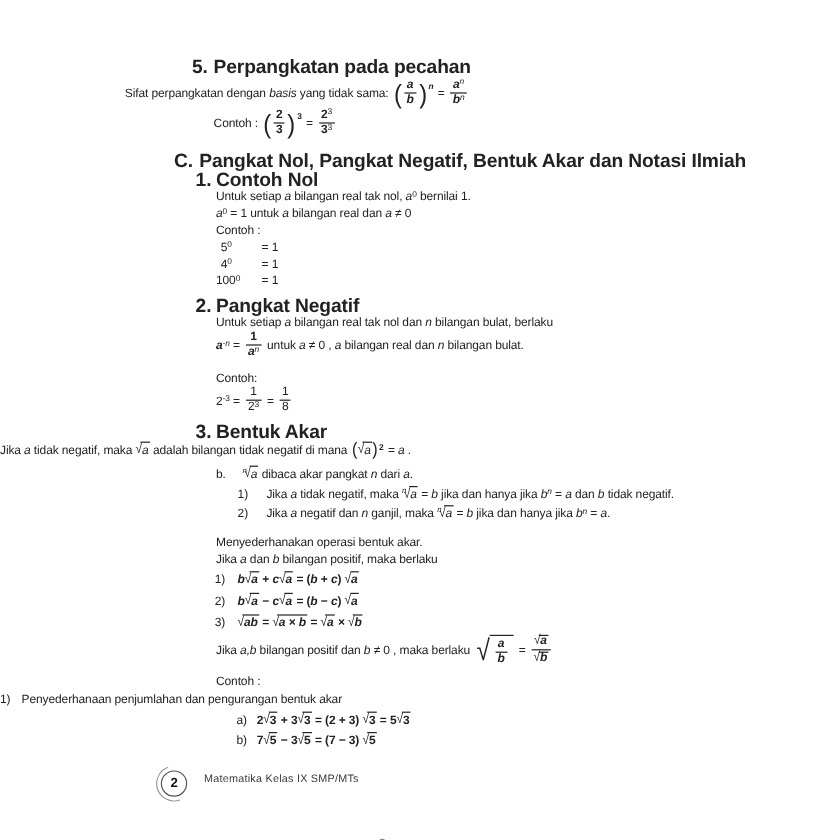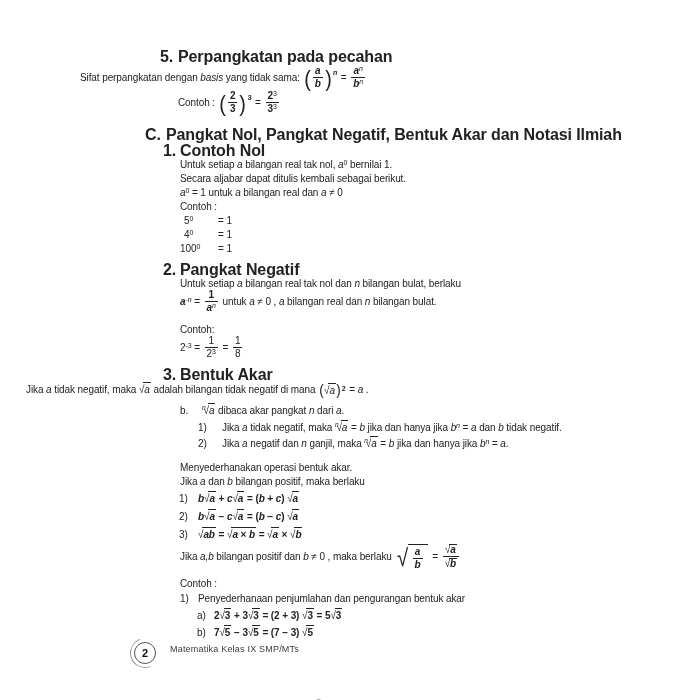--- a/index.html
+++ b/index.html
@@ -53,67 +53,66 @@
   .rulerow { display:flex; align-items:center; }
   .ftrule { width:148px; border-bottom:1px solid #8a8a8a; height:0; }
   .ftend { width:5px; height:5px; border:1px solid #8a8a8a; border-radius:50%; background:#fff; margin-left:1px; }
 </style>
 </head>
 <body>
 
 <div class="page">
   <div class="content">
       <div class="line hd" style="padding-left: 160px;"><span class="marker" style="width: 18px;">5.</span><span class="t">Perpangkatan pada pecahan</span></div>
-      <div class="line" style="padding-left: 80px; margin-top: 4px;"><span class="t">Sifat perpangkatan dengan </span><span class="t it">basis</span><span class="t"> yang tidak sama: </span><span class="bigp">
+      <div class="line" style="padding-left: 104px; margin-top: 4px;"><span class="t">Sifat perpangkatan dengan </span><span class="t it">basis</span><span class="t"> yang tidak sama: </span><span class="bigp">
           <span class="pr" style="font-size: 2.2em;">(</span>
           <span class="pc"><span class="frac"><span class="fn"><span class="t bit">a</span></span><span class="fd"><span class="t bit">b</span></span></span></span>
           <span class="pr" style="font-size: 2.2em;">)</span>
           <span class="pexp it">n</span>
         </span><span class="t"> = </span><span class="frac"><span class="fn"><span class="t bit">a</span><sup class="s it">n</sup></span><span class="fd"><span class="t bit">b</span><sup class="s it">n</sup></span></span></div>
       <div class="line" style="padding-left: 178px; margin-top: 2px;"><span class="t">Contoh : </span><span class="bigp">
           <span class="pr" style="font-size: 2.2em;">(</span>
           <span class="pc"><span class="frac"><span class="fn"><span class="t b">2</span></span><span class="fd"><span class="t b">3</span></span></span></span>
           <span class="pr" style="font-size: 2.2em;">)</span>
           <span class="pexp">3</span>
         </span><span class="t"> = </span><span class="frac"><span class="fn"><span class="t b">2</span><sup class="s">3</sup></span><span class="fd"><span class="t b">3</span><sup class="s">3</sup></span></span></div>
       <div class="line hd" style="padding-left: 145px; margin-top: 13px;"><span class="marker" style="width: 21px;">C.</span><span class="t">Pangkat Nol, Pangkat Negatif, Bentuk Akar dan Notasi Ilmiah</span></div>
       <div class="line hd" style="padding-left: 163px; margin-top: 3px;"><span class="marker" style="width: 17px;">1.</span><span class="t">Contoh Nol</span></div>
       <div class="line" style="padding-left: 180px;"><span class="t">Untuk setiap </span><span class="t it">a</span><span class="t"> bilangan real tak nol, </span><span class="t it">a</span><sup class="s">0</sup><span class="t"> bernilai 1.</span></div>
-      <div class="line" style="padding-left: 180px;"><span class="t">Secara aljabar dapat ditulis kembali sebagai berikut.</span></div>
       <div class="line" style="padding-left: 180px;"><span class="t it">a</span><sup class="s">0</sup><span class="t"> = 1 untuk </span><span class="t it">a</span><span class="t"> bilangan real dan </span><span class="t it">a</span><span class="t"> ≠ 0</span></div>
       <div class="line" style="padding-left: 180px;"><span class="t">Contoh :</span></div>
       <div class="line" style="padding-left: 184px;"><span class="box" style="width: 34px;"><span class="t">5</span><sup class="s">0</sup></span><span class="t">= 1</span></div>
       <div class="line" style="padding-left: 184px;"><span class="box" style="width: 34px;"><span class="t">4</span><sup class="s">0</sup></span><span class="t">= 1</span></div>
       <div class="line" style="padding-left: 180px;"><span class="box" style="width: 38px;"><span class="t">100</span><sup class="s">0</sup></span><span class="t">= 1</span></div>
       <div class="line hd" style="padding-left: 163px; margin-top: 8px;"><span class="marker" style="width: 17px;">2.</span><span class="t">Pangkat Negatif</span></div>
       <div class="line" style="padding-left: 180px;"><span class="t">Untuk setiap </span><span class="t it">a</span><span class="t"> bilangan real tak nol dan </span><span class="t it">n</span><span class="t"> bilangan bulat, berlaku</span></div>
       <div class="line" style="padding-left: 180px;"><span class="t bit">a</span><sup class="s it">-n</sup><span class="t"> = </span><span class="frac"><span class="fn"><span class="t b">1</span></span><span class="fd"><span class="t bit">a</span><sup class="s it">n</sup></span></span><span class="t"> untuk </span><span class="t it">a</span><span class="t"> ≠ 0 , </span><span class="t it">a</span><span class="t"> bilangan real dan </span><span class="t it">n</span><span class="t"> bilangan bulat.</span></div>
       <div class="line" style="padding-left: 180px; margin-top: 9px;"><span class="t">Contoh:</span></div>
       <div class="line" style="padding-left: 180px;"><span class="t">2</span><sup class="s">-3</sup><span class="t"> = </span><span class="frac"><span class="fn"><span class="t">1</span></span><span class="fd"><span class="t">2</span><sup class="s">3</sup></span></span><span class="t"> = </span><span class="frac"><span class="fn"><span class="t">1</span></span><span class="fd"><span class="t">8</span></span></span></div>
       <div class="line hd" style="padding-left: 163px; margin-top: 8px;"><span class="marker" style="width: 17px;">3.</span><span class="t">Bentuk Akar</span></div>
-      <div class="line" style=" margin-left: 26px;"><span class="t">Jika </span><span class="t it">a</span><span class="t"> tidak negatif, maka </span><span class="sqrt"><span class="rs">√</span><span class="ov"><span class="t it">a</span></span></span><span class="t"> adalah bilangan tidak negatif di mana </span><span class="bigp">
+      <div class="line" style=""><span class="t">Jika </span><span class="t it">a</span><span class="t"> tidak negatif, maka </span><span class="sqrt"><span class="rs">√</span><span class="ov"><span class="t it">a</span></span></span><span class="t"> adalah bilangan tidak negatif di mana </span><span class="bigp">
           <span class="pr" style="font-size: 1.5em;">(</span>
           <span class="pc"><span class="sqrt"><span class="rs">√</span><span class="ov"><span class="t it">a</span></span></span></span>
           <span class="pr" style="font-size: 1.5em;">)</span>
           <span class="pexp">2</span>
         </span><span class="t"> = </span><span class="t it">a</span><span class="t"> .</span></div>
       <div class="line" style="padding-left: 180px; margin-top: 6px;"><span class="marker" style="width: 22px;">b.</span><span class="sqrt"><span class="deg">n</span><span class="rs">√</span><span class="ov"><span class="t it">a</span></span></span><span class="t"> dibaca akar pangkat </span><span class="t it">n</span><span class="t"> dari </span><span class="t it">a</span><span class="t">.</span></div>
       <div class="line" style="padding-left: 198px; margin-top: 2px;"><span class="marker" style="width: 24px;">1)</span><span class="t">Jika </span><span class="t it">a</span><span class="t"> tidak negatif, maka </span><span class="sqrt"><span class="deg">n</span><span class="rs">√</span><span class="ov"><span class="t it">a</span></span></span><span class="t"> = </span><span class="t it">b</span><span class="t"> jika dan hanya jika </span><span class="t it">b</span><sup class="s it">n</sup><span class="t"> = </span><span class="t it">a</span><span class="t"> dan </span><span class="t it">b</span><span class="t"> tidak negatif.</span></div>
       <div class="line" style="padding-left: 198px;"><span class="marker" style="width: 24px;">2)</span><span class="t">Jika </span><span class="t it">a</span><span class="t"> negatif dan </span><span class="t it">n</span><span class="t"> ganjil, maka </span><span class="sqrt"><span class="deg">n</span><span class="rs">√</span><span class="ov"><span class="t it">a</span></span></span><span class="t"> = </span><span class="t it">b</span><span class="t"> jika dan hanya jika </span><span class="t it">b</span><sup class="s it">n</sup><span class="t"> = </span><span class="t it">a</span><span class="t">.</span></div>
       <div class="line" style="padding-left: 180px; margin-top: 10px;"><span class="t">Menyederhanakan operasi bentuk akar.</span></div>
       <div class="line" style="padding-left: 180px;"><span class="t">Jika </span><span class="t it">a</span><span class="t"> dan </span><span class="t it">b</span><span class="t"> bilangan positif, maka berlaku</span></div>
       <div class="line" style="padding-left: 179px; margin-top: 3px;"><span class="marker" style="width: 19px;">1)</span><span class="t bit">b</span><span class="sqrt"><span class="rs">√</span><span class="ov"><span class="t bit">a</span></span></span><span class="t b"> + </span><span class="t bit">c</span><span class="sqrt"><span class="rs">√</span><span class="ov"><span class="t bit">a</span></span></span><span class="t b"> = (</span><span class="t bit">b</span><span class="t b"> + </span><span class="t bit">c</span><span class="t b">) </span><span class="sqrt"><span class="rs">√</span><span class="ov"><span class="t bit">a</span></span></span></div>
       <div class="line" style="padding-left: 179px; margin-top: 4px;"><span class="marker" style="width: 19px;">2)</span><span class="t bit">b</span><span class="sqrt"><span class="rs">√</span><span class="ov"><span class="t bit">a</span></span></span><span class="t b"> − </span><span class="t bit">c</span><span class="sqrt"><span class="rs">√</span><span class="ov"><span class="t bit">a</span></span></span><span class="t b"> = (</span><span class="t bit">b</span><span class="t b"> − </span><span class="t bit">c</span><span class="t b">) </span><span class="sqrt"><span class="rs">√</span><span class="ov"><span class="t bit">a</span></span></span></div>
       <div class="line" style="padding-left: 179px; margin-top: 4px;"><span class="marker" style="width: 19px;">3)</span><span class="sqrt"><span class="rs">√</span><span class="ov"><span class="t bit">ab</span></span></span><span class="t b"> = </span><span class="sqrt"><span class="rs">√</span><span class="ov"><span class="t bit">a</span><span class="t b"> × </span><span class="t bit">b</span></span></span><span class="t b"> = </span><span class="sqrt"><span class="rs">√</span><span class="ov"><span class="t bit">a</span></span></span><span class="t b"> × </span><span class="sqrt"><span class="rs">√</span><span class="ov"><span class="t bit">b</span></span></span></div>
       <div class="line" style="padding-left: 180px; margin-top: 3px;"><span class="t">Jika </span><span class="t it">a,b</span><span class="t"> bilangan positif dan </span><span class="t it">b</span><span class="t"> ≠ 0 , maka berlaku </span><span class="sqrtb">
           <span class="rs2">√</span>
           <span class="ov2"><span class="frac"><span class="fn"><span class="t bit">a</span></span><span class="fd"><span class="t bit">b</span></span></span></span>
         </span><span class="t"> = </span><span class="frac"><span class="fn"><span class="sqrt"><span class="rs">√</span><span class="ov"><span class="t bit">a</span></span></span></span><span class="fd"><span class="sqrt"><span class="rs">√</span><span class="ov"><span class="t bit">b</span></span></span></span></span></div>
       <div class="line" style="padding-left: 180px; margin-top: 7px;"><span class="t">Contoh :</span></div>
-      <div class="line" style="padding-left: 180px; margin-top: 2px;"><span class="marker" style="width: 18px;">1)</span><span class="t">Penyederhanaan penjumlahan dan pengurangan bentuk akar</span></div>
+      <div class="line" style="margin-top: 2px;"><span class="marker" style="width: 18px;">1)</span><span class="t">Penyederhanaan penjumlahan dan pengurangan bentuk akar</span></div>
       <div class="line" style="padding-left: 197px; margin-top: 3px;"><span class="marker" style="width: 17px;">a)</span><span class="t b">2</span><span class="sqrt"><span class="rs">√</span><span class="ov"><span class="t b">3</span></span></span><span class="t b"> + 3</span><span class="sqrt"><span class="rs">√</span><span class="ov"><span class="t b">3</span></span></span><span class="t b"> = (2 + 3) </span><span class="sqrt"><span class="rs">√</span><span class="ov"><span class="t b">3</span></span></span><span class="t b"> = 5</span><span class="sqrt"><span class="rs">√</span><span class="ov"><span class="t b">3</span></span></span></div>
       <div class="line" style="padding-left: 197px; margin-top: 3px;"><span class="marker" style="width: 17px;">b)</span><span class="t b">7</span><span class="sqrt"><span class="rs">√</span><span class="ov"><span class="t b">5</span></span></span><span class="t b"> − 3</span><span class="sqrt"><span class="rs">√</span><span class="ov"><span class="t b">5</span></span></span><span class="t b"> = (7 − 3) </span><span class="sqrt"><span class="rs">√</span><span class="ov"><span class="t b">5</span></span></span></div>
     </div>
 
   <div class="footer">
     <div class="pgwrap">
       <div class="pgarc"></div>
       <div class="pgcircle">
         <span>2</span>
       </div>

